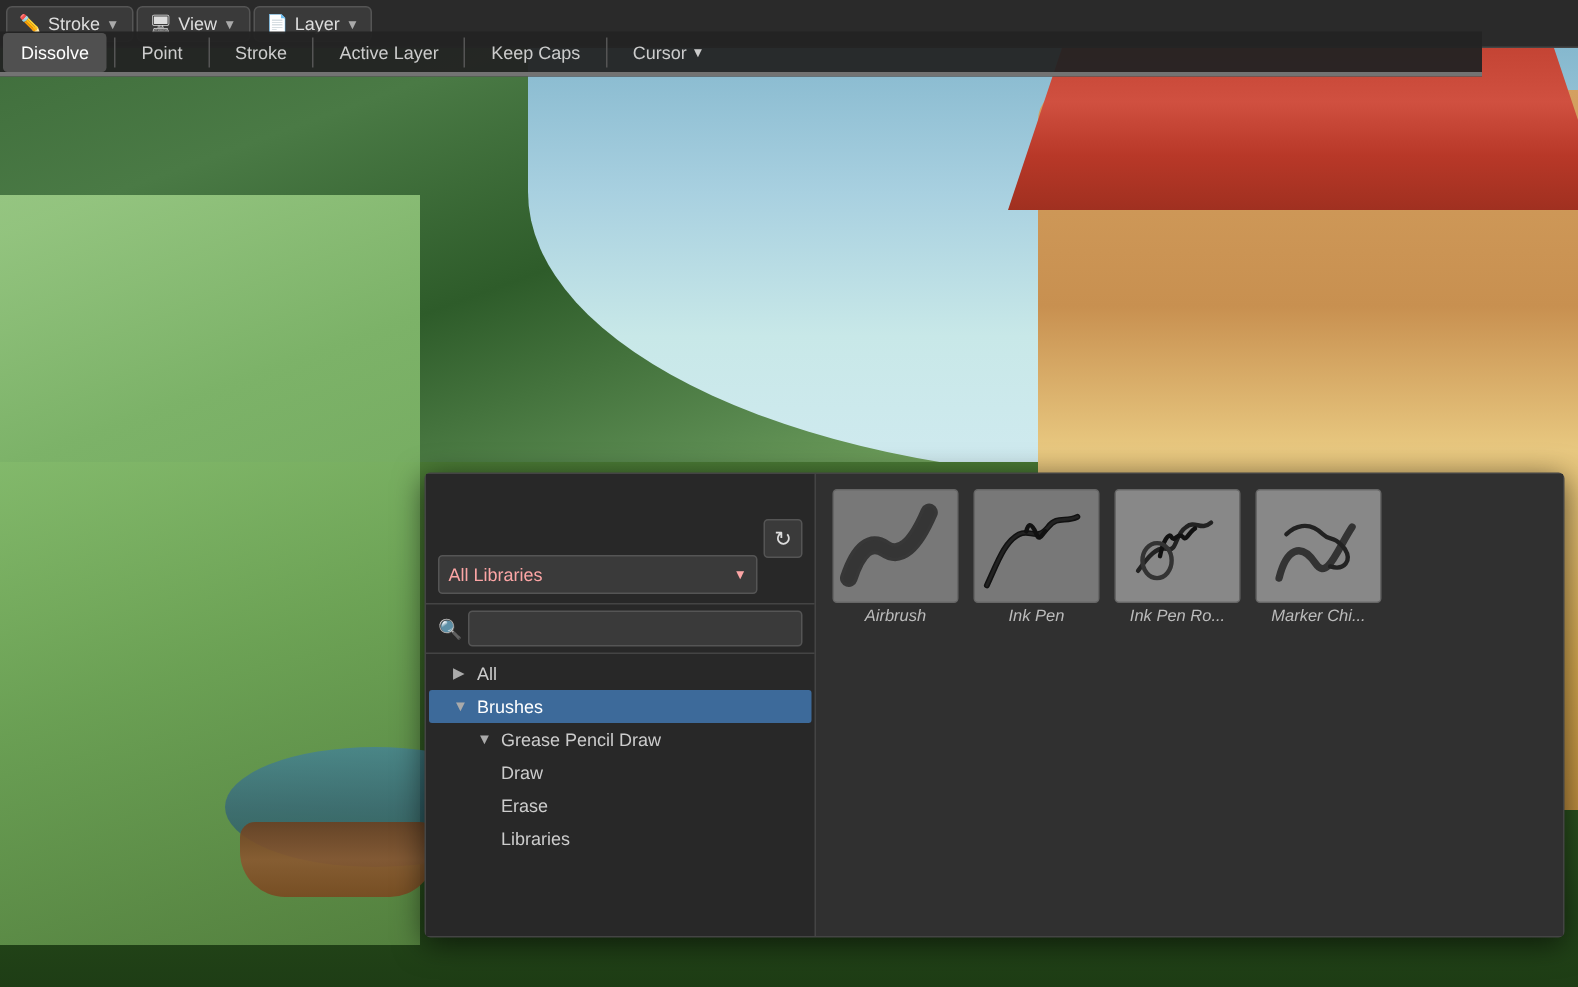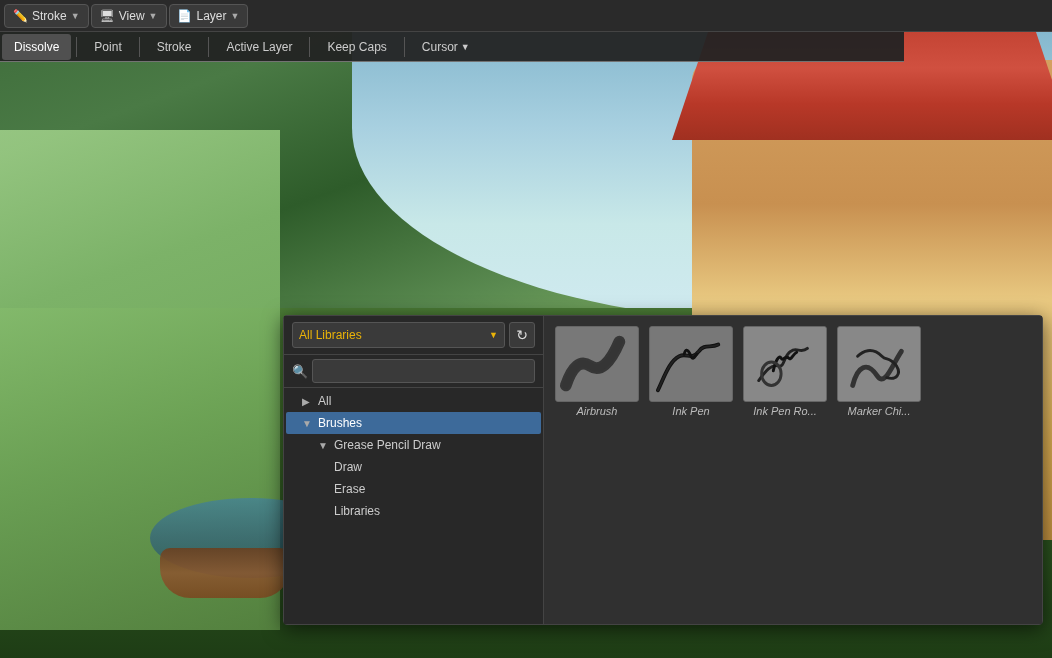--- a/index.html
+++ b/index.html
@@ -118,30 +118,30 @@
     }
 
     .toolbar-btn .chevron {
       font-size: 9px;
       color: #aaa;
     }
 
     
     #second-toolbar {
       position: absolute;
-      top: 32px; left: 0;
-      width: 904px;
+      top: 21px; left: 0;
+      width: 988px;
       height: 30px;
       background: rgba(35, 35, 35, 0.95);
       display: flex;
       align-items: center;
       gap: 1px;
       padding: 0 2px;
       z-index: 10;
-      border-bottom: 1px solid #737373;
+      border-bottom: 3px solid #737373;
     }
 
     .tab-btn {
       padding: 4px 12px;
       background: transparent;
       border: none;
       color: #ccc;
       cursor: pointer;
       font-size: 12px;
       border-radius: 3px;
@@ -193,28 +193,29 @@
       padding: 6px 8px;
       border-bottom: 1px solid #444;
       gap: 4px;
     }
 
     #library-dropdown {
       flex: 1;
       background: #3a3a3a;
       border: 1px solid #555;
       border-radius: 3px;
-      color: #eab308;
+      color: #fca5a5;
       padding: 3px 6px;
       font-size: 12px;
       display: flex;
       align-items: center;
       justify-content: space-between;
       cursor: pointer;
       height: 26px;
+      margin-top: 48px;
     }
 
     #refresh-btn {
       width: 26px;
       height: 26px;
       background: #3a3a3a;
       border: 1px solid #555;
       border-radius: 3px;
       color: #ddd;
       cursor: pointer;

